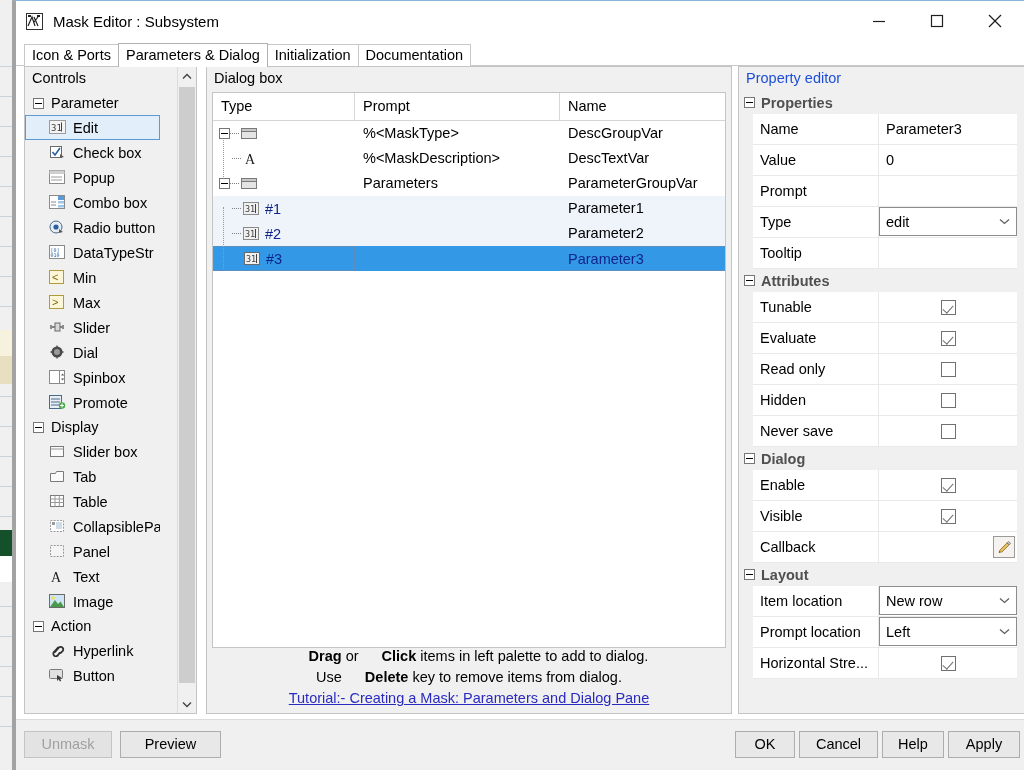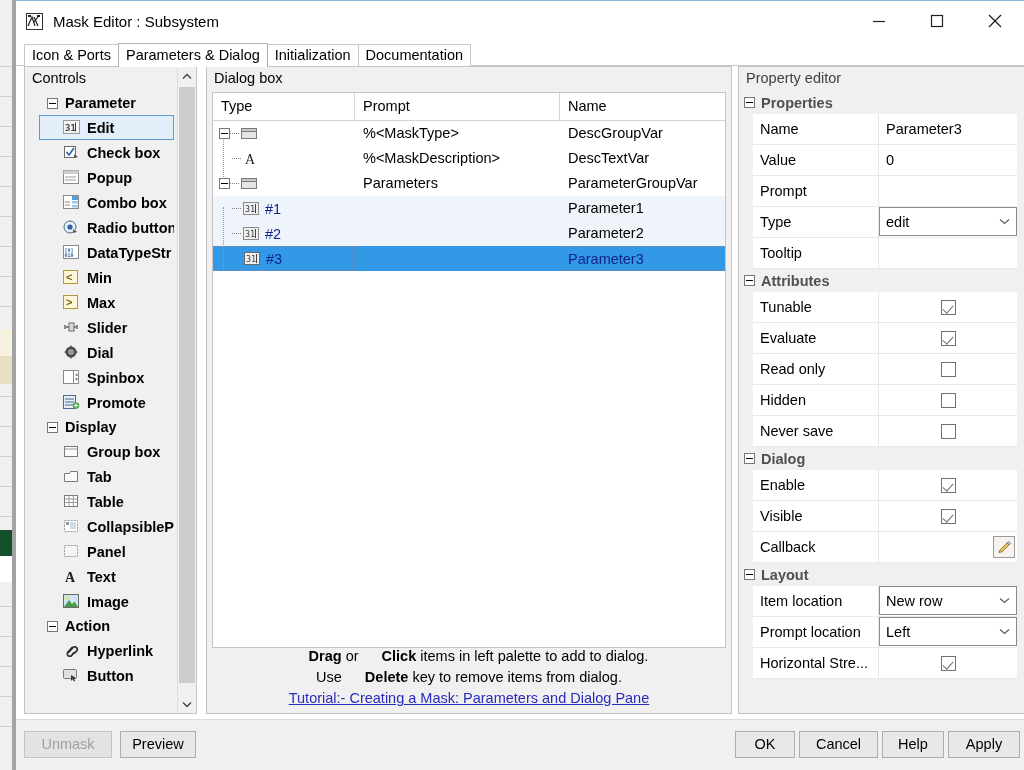--- a/index.html
+++ b/index.html
@@ -140,26 +140,25 @@
     overflow: hidden;
   }
   #palette-title {
     position: absolute;
     left: 7px; top: 3px;
     font-size: 14.5px;
     color: #000;
   }
   #palette-list {
     position: absolute;
-    left: 14px; top: 24px;
+    left: 0; top: 24px;
     width: 135px;
     bottom: 0;
     overflow: hidden;
     background: #f0f0f0;
-    font-weight: bold;
   }
   .group-head {
     height: 24px;
     display: flex;
     align-items: center;
     padding-left: 8px;
     font-size: 14.5px;
     color: #000;
   }
   .expander {
@@ -362,21 +361,21 @@
     height: 648px;
     background: #f0f0f0;
     border: 1px solid #c4c4c4;
     box-sizing: border-box;
     overflow: hidden;
   }
   #prop-title {
     position: absolute;
     left: 7px; top: 3px;
     font-size: 14.5px;
-    color: #404040;
+    color: #1d4ed8;
   }
   #prop-body {
     position: absolute;
     left: 0; top: 24px; right: 0; bottom: 0;
     background: #f0f0f0;
   }
   .sect-head {
     height: 23px;
     display: flex;
     align-items: center;
@@ -479,21 +478,21 @@
     line-height: 25px;
     text-align: center;
     font-size: 14.5px;
     color: #000;
     background: #e8e8e8;
     border: 1px solid #adadad;
     box-sizing: border-box;
   }
   .btn.disabled { color: #a0a0a0; background: #e3e3e3; border-color: #c4c4c4; }
   #btn-unmask  { left: 8px;   width: 88px; }
-  #btn-preview { left: 104px; width: 76px; }
+  #btn-preview { left: 104px; width: 101px; }
   #btn-ok      { left: 719px; width: 60px; }
   #btn-cancel  { left: 783px; width: 79px; }
   #btn-help    { left: 866px; width: 62px; }
   #btn-apply   { left: 932px; width: 72px; }
 </style>
 </head>
 <body>
 
 <div id="bg-strip">
     <div class="bgline" style="top: 66px;"></div>
@@ -726,21 +725,21 @@
           <span>Display</span>
         </div>
 
         <div class="pal-item">
           <span class="pal-ico">
             <svg width="17" height="14" viewBox="0 0 17 14">
                 <rect x="1.5" y="2.5" width="13" height="10" fill="#fafafa" stroke="#7a7a7a"></rect>
                 <line x1="1.5" y1="5" x2="14.5" y2="5" stroke="#9a9a9a"></line>
               </svg>
           </span>
-          <span>Group box</span>
+          <span>Slider box</span>
         </div>
 
         <div class="pal-item">
           <span class="pal-ico">
             <svg width="17" height="14" viewBox="0 0 17 14">
                 <path d="M1.5 12.5 V4.5 H6.5 L7.5 2.5 H14.5 V12.5 Z" fill="#fafafa" stroke="#7a7a7a"></path>
               </svg>
           </span>
           <span>Tab</span>
         </div>

